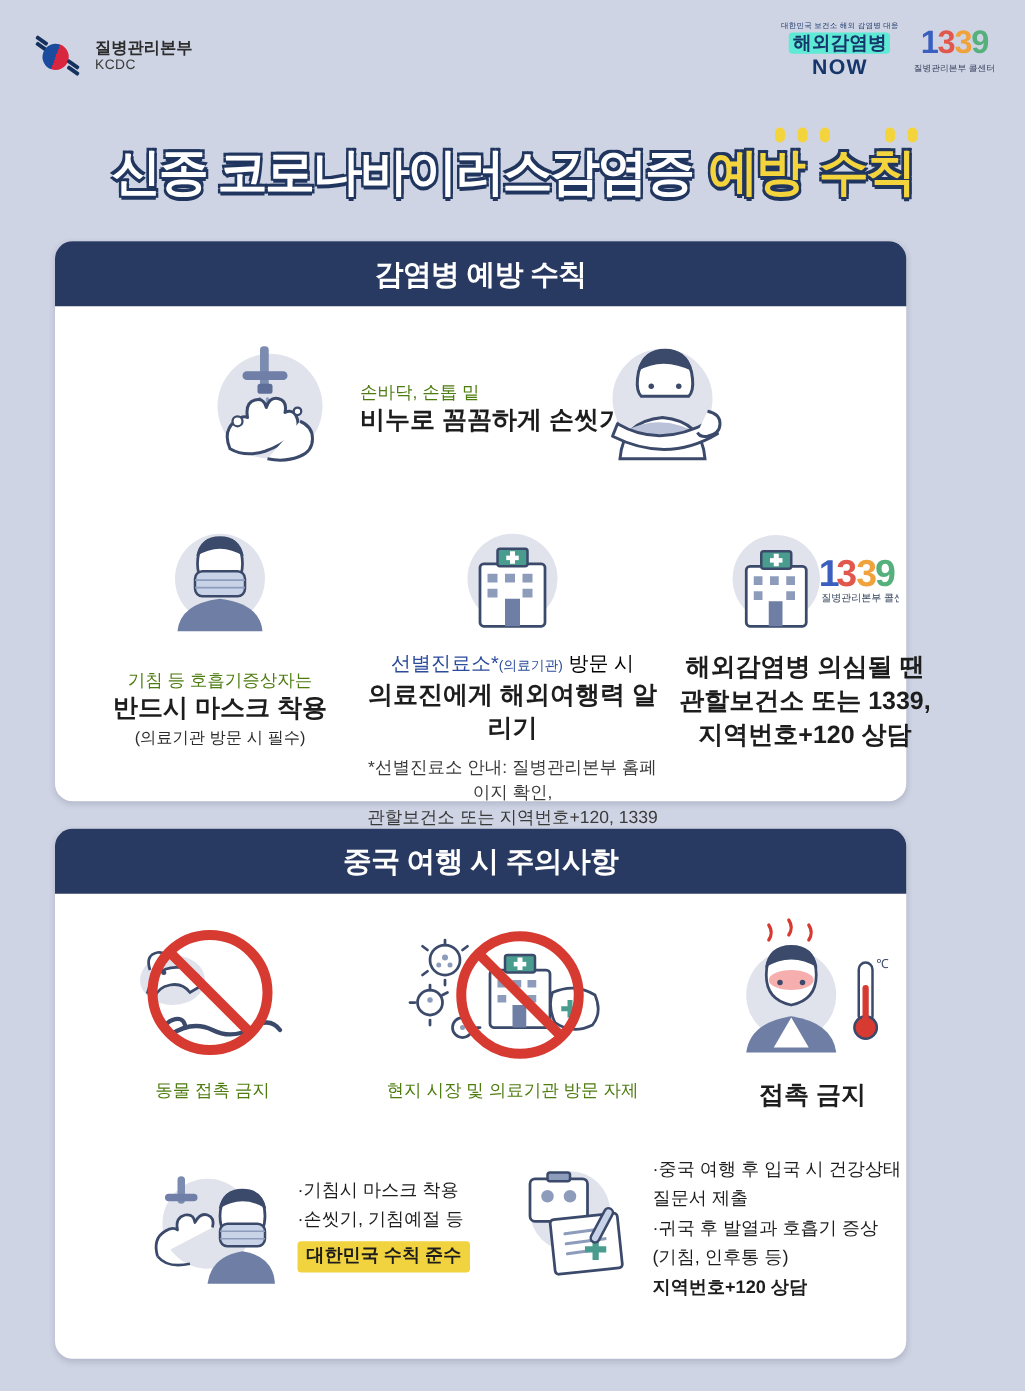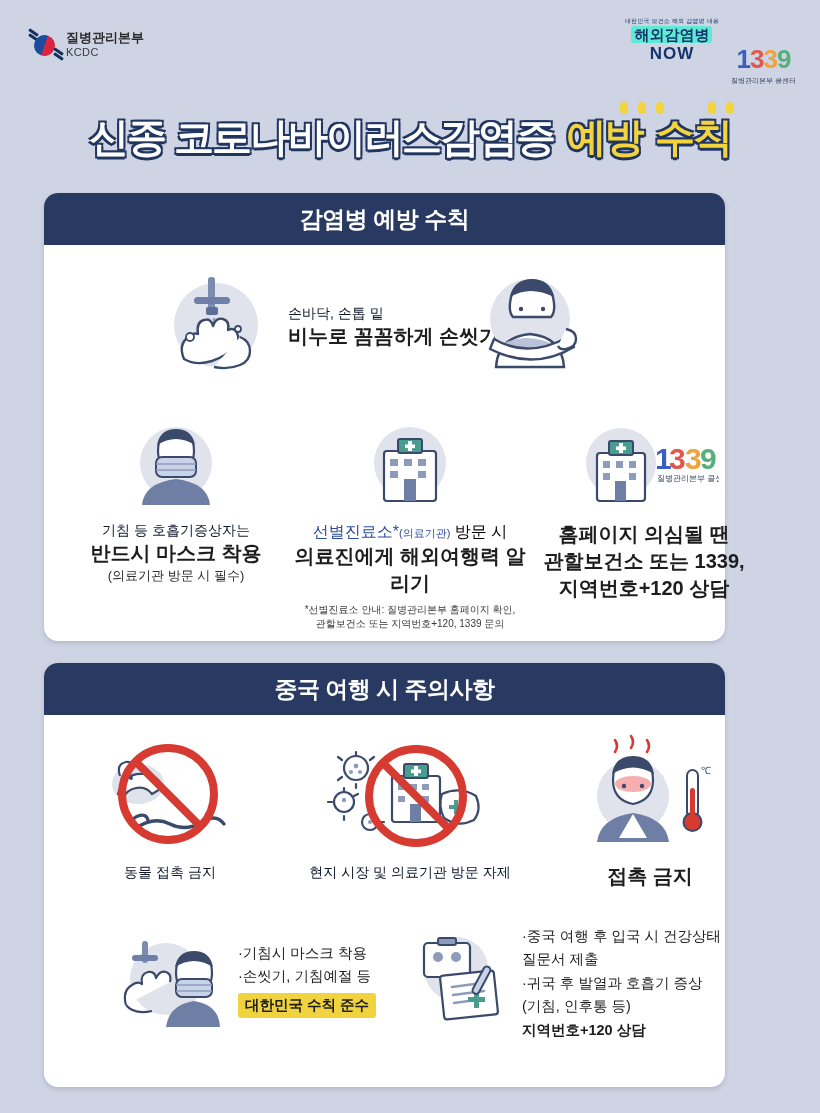--- a/index.html
+++ b/index.html
@@ -13,21 +13,21 @@
     width: 820px; height: 1113px;
     background: #cfd4e4;
     overflow: hidden;
   }
   
   .header {
     position: absolute; top: 0; left: 0; right: 0; height: 92px;
   }
   .kcdc-logo {
     position: absolute; left: 28px; top: 26px;
-    display: flex; align-items: center; gap: 0;
+    display: flex; align-items: center; gap: 10px;
   }
   .taegeuk {
     width: 38px; height: 38px; position: relative;
   }
   .taegeuk .circle {
     position: absolute; left: 6px; top: 9px;
     width: 21px; height: 21px; border-radius: 50%;
     background: linear-gradient(135deg, #1a4b9c 0%, #1a4b9c 50%, #d7263d 50%, #d7263d 100%);
     transform: rotate(-25deg);
   }
@@ -53,21 +53,21 @@
   .brand-now .l1 {
     font-size: 15px; font-weight: 800; color: #16356a;
     background: #5eead4; padding: 1px 3px; border-radius: 3px;
     display: inline-block;
   }
   .brand-now .l2 {
     font-size: 17px; font-weight: 800; color: #16356a;
     letter-spacing: 1px; margin-top: 2px;
   }
   .brand-1339 { text-align: center; }
-  .brand-1339 .digits { font-size: 26px; font-weight: 800; letter-spacing: -1px; margin-top: 26px; }
+  .brand-1339 .digits { font-size: 26px; font-weight: 800; letter-spacing: -1px; }
   .brand-1339 .d1 { color: #3a5fbf; }
   .brand-1339 .d2 { color: #e2574c; }
   .brand-1339 .d3 { color: #f0a23c; }
   .brand-1339 .d4 { color: #55b07c; }
   .brand-1339 .sub { font-size: 7px; color: #34415c; margin-top: 1px; }
 
   
   .title-wrap {
     position: absolute; top: 110px; left: 0; right: 0;
     text-align: center;
@@ -108,24 +108,24 @@
     border-radius: 14px 14px 0 0;
     height: 52px;
     display: flex; align-items: center; justify-content: center;
   }
   .panel-head span {
     color: #ffffff; font-size: 23px; font-weight: 800; letter-spacing: -0.5px;
   }
   #panel1 { top: 193px; height: 448px; }
   #panel2 { top: 663px; height: 424px; }
   .txt { line-height: 1.35; }
-  .t-sub { font-size: 14px; color: #0f172a; }
+  .t-sub { font-size: 14px; color: #4d7c0f; }
   .t-main { font-size: 20px; font-weight: 800; color: #1d1d1d; }
   .t-note { font-size: 13px; color: #2b2b2b; }
-  .t-small { font-size: 10px; color: #3a3a3a; line-height: 1.45; }
+  .t-small { font-size: 14px; color: #3a3a3a; line-height: 1.45; }
   .blue { color: #2b4b9b; }
   .center { text-align: center; }
 
   
   .p1-row1 { position: absolute; top: 62px; left: 0; width: 100%; height: 155px; }
   .p1-item { position: absolute; display: flex; align-items: center; gap: 14px; }
   .p1-item.a { left: 110px; top: 12px; }
   .p1-item.b { left: 430px; top: 12px; }
 
   
@@ -258,21 +258,21 @@
           <svg width="96" height="92" viewBox="0 0 96 92">
             <circle cx="48" cy="44" r="36" fill="#e0e2ec"></circle>
             <path d="M14 86 q2 -22 34 -26 q32 4 34 26z" fill="#6e7ea4"></path>
             <path d="M30 32 q0 -20 18 -20 q18 0 18 20 q0 18 -18 22 q-18 -4 -18 -22z" fill="#fff" stroke="#3b4a6b" stroke-width="2.2"></path>
             <path d="M29 26 q19 -12 38 0 q-3 -16 -19 -16 q-16 0 -19 16z" fill="#3b4a6b"></path>
             <rect x="28" y="38" width="40" height="20" rx="6" fill="#c9d3e8" stroke="#3b4a6b" stroke-width="2"></rect>
             <line x1="28" y1="45" x2="68" y2="45" stroke="#8e9cbb" stroke-width="1.4"></line>
             <line x1="28" y1="51" x2="68" y2="51" stroke="#8e9cbb" stroke-width="1.4"></line>
           </svg>
         </div>
-        <div class="txt center" style="margin-top:10px">
+        <div class="txt center" style="margin-top:24px">
           <div class="t-sub">기침 등 호흡기증상자는</div>
           <div class="t-main">반드시 마스크 착용</div>
           <div class="t-note">(의료기관 방문 시 필수)</div>
         </div>
       </div>
 
       <div class="p1-col c2">
         <div class="icon">
           <svg width="96" height="92" viewBox="0 0 96 92">
             <circle cx="48" cy="44" r="36" fill="#e0e2ec"></circle>
@@ -317,21 +317,21 @@
             </g>
             <rect x="46" y="62" width="11" height="20" fill="#6e7ea4"></rect>
             <text x="86" y="50" font-family="Liberation Sans, sans-serif" font-size="30" font-weight="bold" fill="#3a5fbf">1</text>
             <text x="100" y="50" font-family="Liberation Sans, sans-serif" font-size="30" font-weight="bold" fill="#e2574c">3</text>
             <text x="116" y="50" font-family="Liberation Sans, sans-serif" font-size="30" font-weight="bold" fill="#f0a23c">3</text>
             <text x="131" y="50" font-family="Liberation Sans, sans-serif" font-size="30" font-weight="bold" fill="#55b07c">9</text>
             <text x="88" y="62" font-family="Liberation Sans, sans-serif" font-size="8" fill="#34415c">질병관리본부 콜센터</text>
           </svg>
         </div>
         <div class="txt center" style="margin-top:10px">
-          <div class="t-main">홈페이지 의심될 땐</div>
+          <div class="t-main">해외감염병 의심될 땐</div>
           <div class="t-main">관할보건소 또는 1339,</div>
           <div class="t-main">지역번호+120 상담</div>
         </div>
       </div>
     </div>
   </div>
 
   <div class="panel" id="panel2">
     <div class="panel-head">
       <span>중국 여행 시 주의사항</span>

